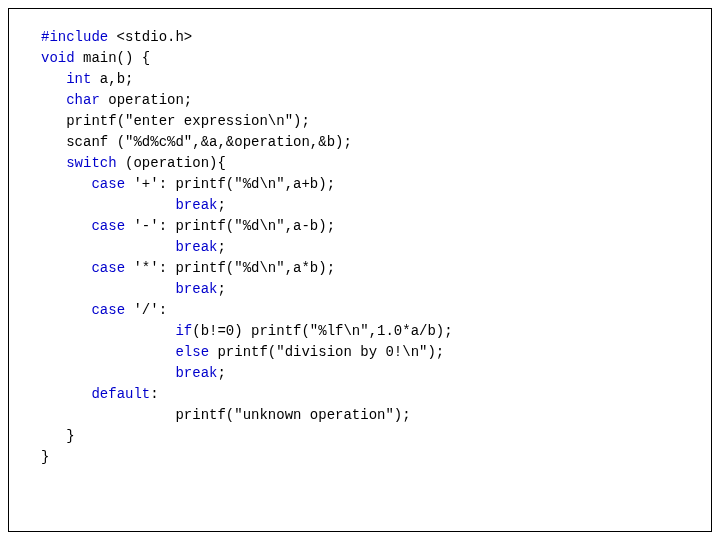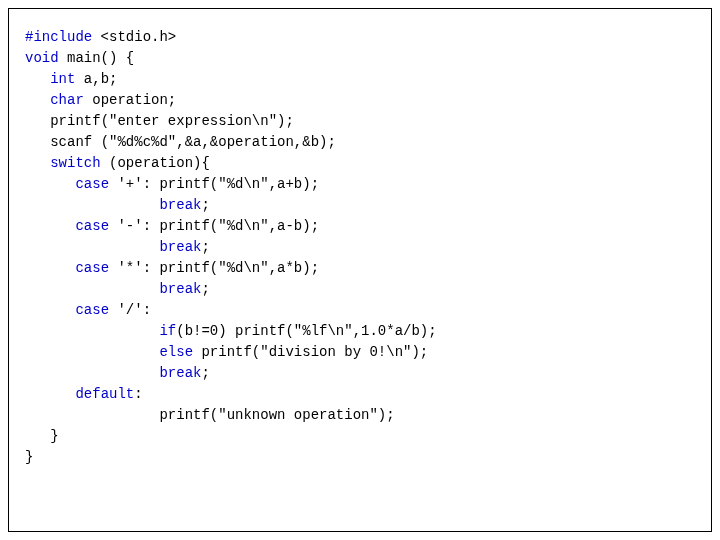--- a/index.html
+++ b/index.html
@@ -9,21 +9,21 @@
     width: 720px;
     height: 540px;
     overflow: hidden;
   }
   .frame {
     border: 1px solid #000;
     box-sizing: border-box;
     width: 704px;
     height: 524px;
     margin: 8px;
-    padding: 18px 16px;
+    padding: 18px 32px;
   }
   pre.code {
     font-family: "Courier New", Courier, monospace;
     font-size: 14px;
     line-height: 1.5;
     margin: 0;
     white-space: pre;
     color: #000;
   }
   .kw { color: #0000cc; }

